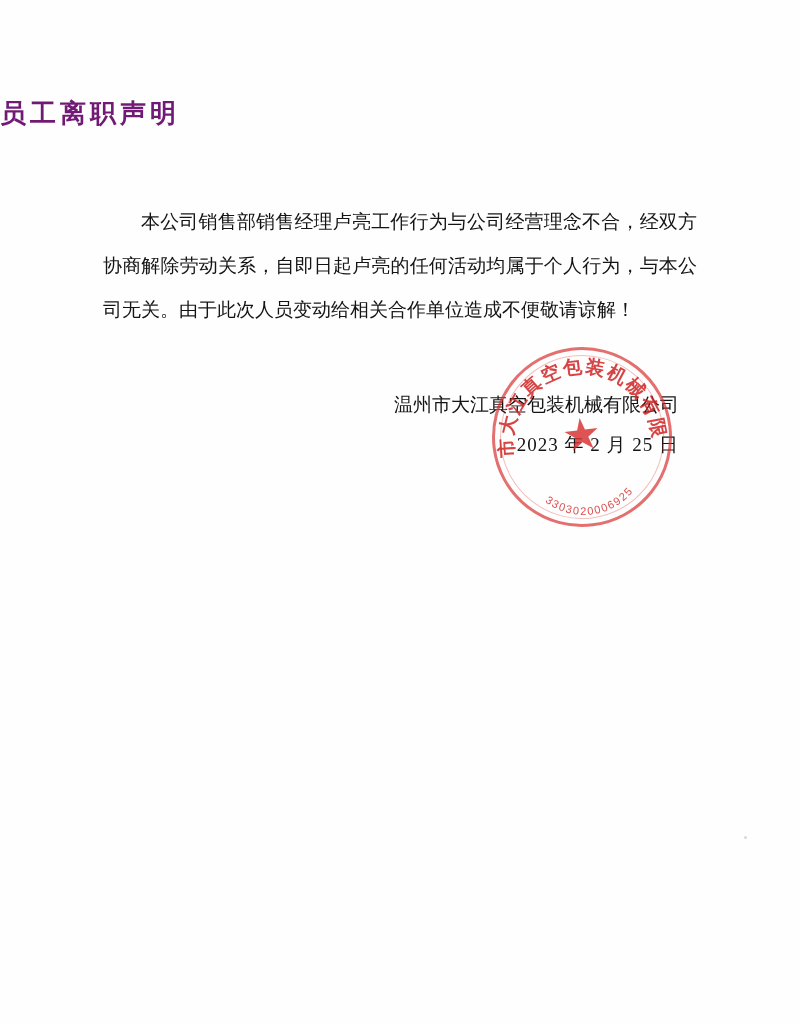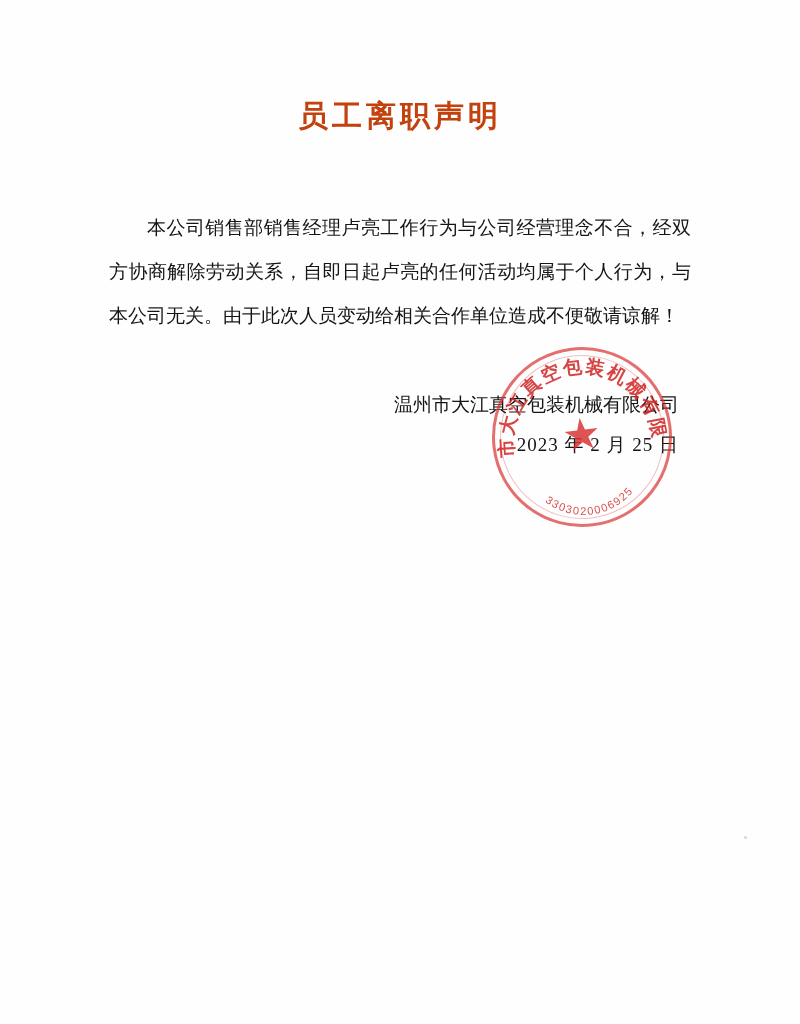--- a/index.html
+++ b/index.html
@@ -20,43 +20,42 @@
     position: absolute;
     inset: 0;
     background: #fefefe;
   }
 
   .doc-title {
     position: absolute;
     top: 96px;
     left: 0;
     width: 100%;
-    text-align: center;
-    font-size: 30px;
+    font-size: 26px;
     font-weight: bold;
     letter-spacing: 4px;
     font-family: "Liberation Serif", "DejaVu Serif", serif;
-    color: #c2410c;
+    color: #701a75;
   }
 
   .body-block {
     position: absolute;
     top: 200px;
     left: 103px;
     width: 594px;
   }
 
   .body-para {
     font-size: 19px;
     line-height: 44px;
     text-align: justify;
     text-justify: inter-ideograph;
     text-indent: 2em;
     color: #141414;
-    margin: 6px;
+    margin: 0;
   }
 
   .signature-block {
     position: absolute;
     top: 385px;
     left: 0;
     width: 697px;
     text-align: right;
   }
 

